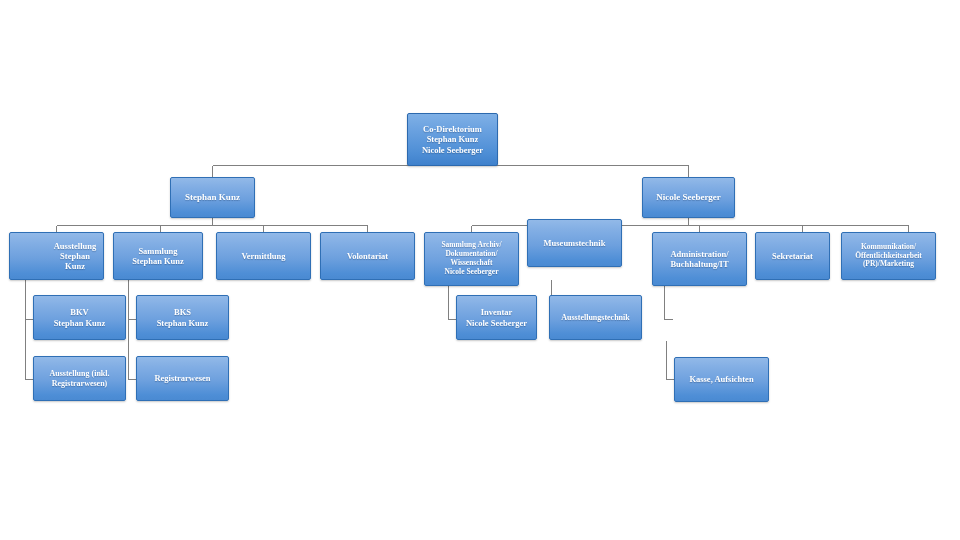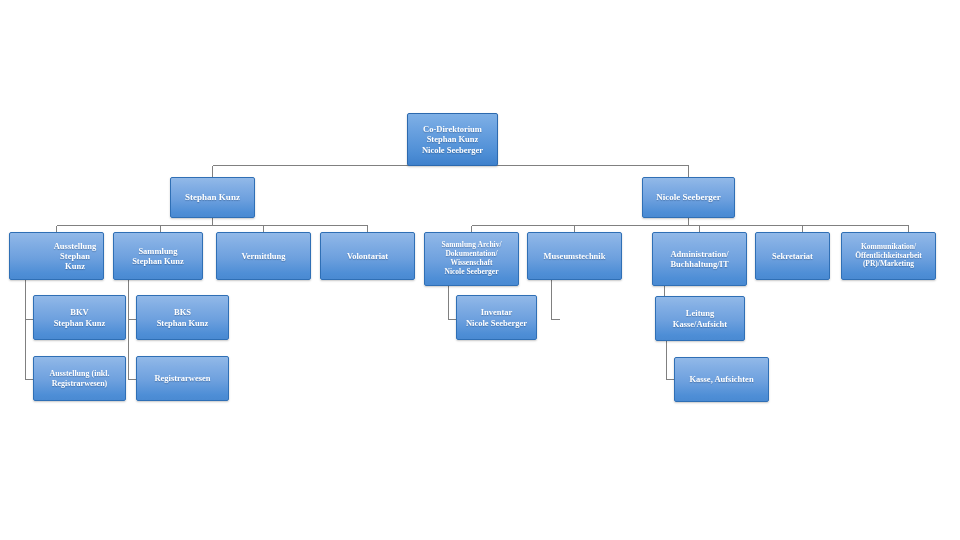--- a/index.html
+++ b/index.html
@@ -140,21 +140,21 @@
     <span class="node-text">Volontariat</span>
   </div>
 
   <div class="node fs-75" style="left:424px; top:232px; width:95px; height:54px;">
     <span class="node-text">Sammlung Archiv/
 Dokumentation/
 Wissenschaft
 Nicole Seeberger</span>
   </div>
 
-  <div class="node fs-85" style="left:527px; top:232px; width:95px; height:48px;">
+  <div class="node fs-85" style="left:527px; top:219px; width:95px; height:48px;">
     <span class="node-text">Museumstechnik</span>
   </div>
 
   <div class="node fs-85" style="left:652px; top:232px; width:95px; height:54px;">
     <span class="node-text">Administration/
 Buchhaltung/IT</span>
   </div>
 
   <div class="node fs-85" style="left:755px; top:232px; width:75px; height:48px;">
     <span class="node-text">Sekretariat</span>
@@ -183,23 +183,22 @@
 
   <div class="node fs-85" style="left:136px; top:356px; width:93px; height:45px;">
     <span class="node-text">Registrarwesen</span>
   </div>
 
   <div class="node fs-85" style="left:456px; top:295px; width:81px; height:45px;">
     <span class="node-text">Inventar
 Nicole Seeberger</span>
   </div>
 
-
-  <div class="node fs-85" style="left:655px; top:296px; width:90px; height:45px;">
-    <span class="node-text">Leitung
-Kasse/Aufsicht</span>
-  </div>
+  <div class="node fs-8" style="left:549px; top:295px; width:93px; height:45px;">
+    <span class="node-text">Ausstellungstechnik</span>
+  </div>
+
 
   <div class="node fs-85" style="left:674px; top:357px; width:95px; height:45px;">
     <span class="node-text">Kasse, Aufsichten</span>
   </div>
 
 </div>
 
 </body></html>

